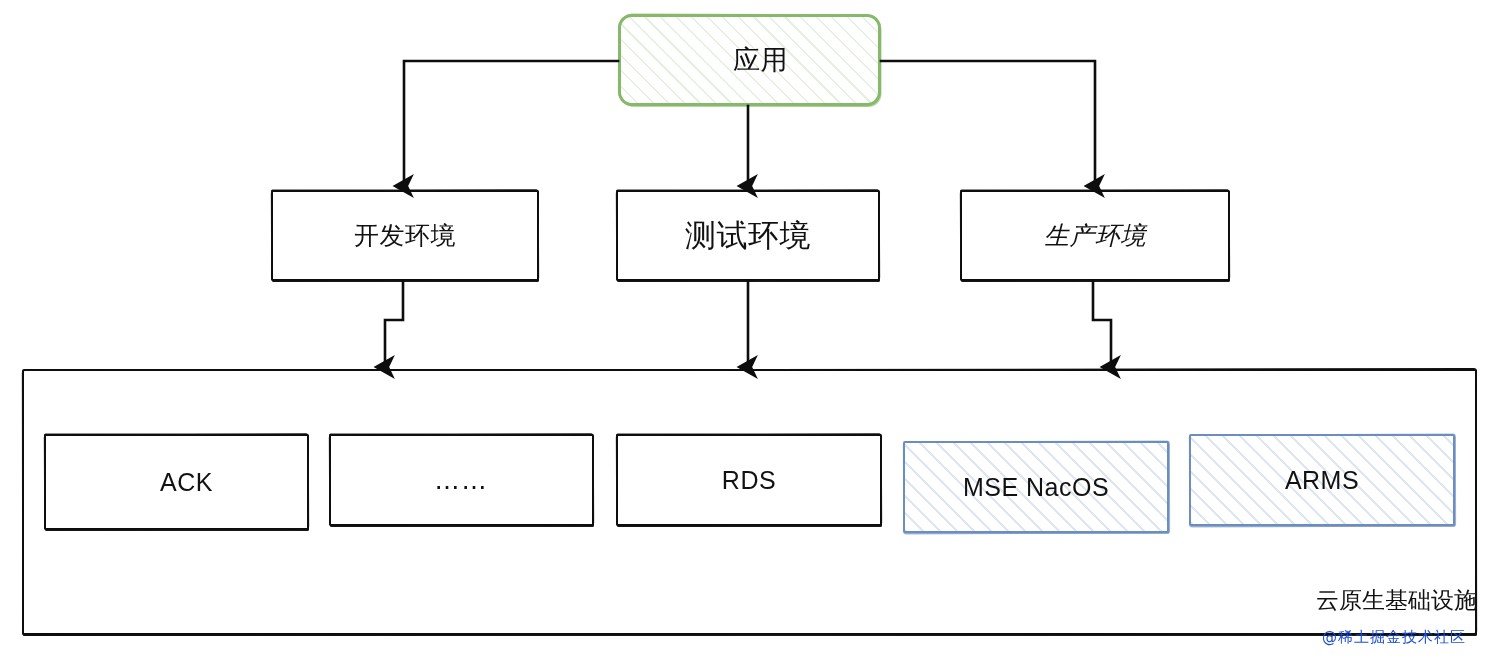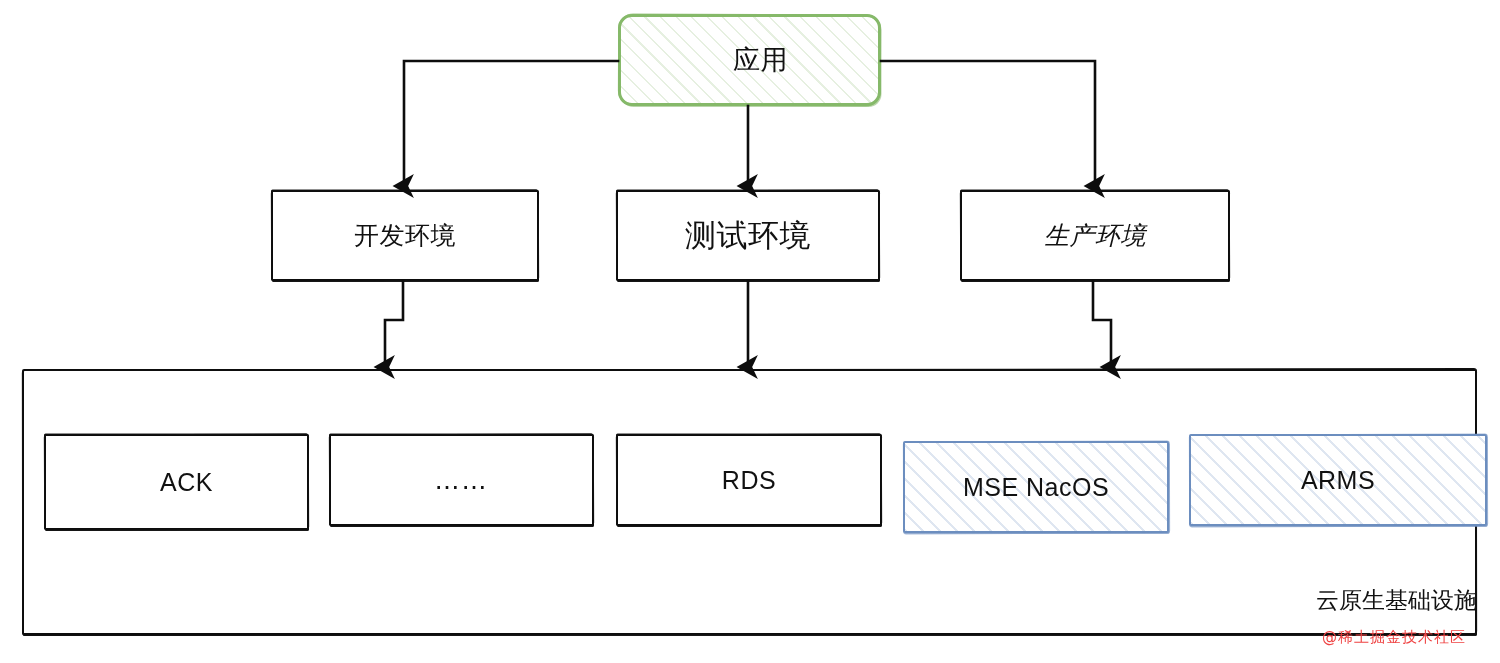--- a/index.html
+++ b/index.html
@@ -126,21 +126,21 @@
   .edges {
     position: absolute;
     left: 0; top: 0;
     width: 1500px;
     height: 663px;
     pointer-events: none;
     z-index: 2;
   }
   .watermark {
     position: absolute;
-    color: #ef4444;
+    color: #1d4ed8;
     white-space: nowrap;
     letter-spacing: 1px;
     z-index: 5;
   }
   .cjk { font-family: "DejaVu Sans", "Liberation Sans", sans-serif; }
 </style>
 </head>
 <body>
 
 <div id="canvas">
@@ -192,21 +192,21 @@
   </div>
 
   <div class="node sketch-black" style="left:616px; top:434px; width:266px; height:92px;">
     <span class="label" style="font-size:25px;">RDS</span>
   </div>
 
   <div class="node sketch-blue" style="left:903px; top:434px; width:266px; height:92px;margin-top:7px;">
     <span class="label" style="font-size:25px;">MSE NacOS</span>
   </div>
 
-  <div class="node sketch-blue" style="left:1189px; top:434px; width:298px; height:92px;">
+  <div class="node sketch-blue" style="left:1189px; top:434px; width:266px; height:92px;">
     <span class="label" style="font-size:25px;">ARMS</span>
   </div>
 
   <div class="container-caption cjk" style="left:22px; top:585px; width:1455px; font-size:23px;">云原生基础设施</div>
 
   <div class="watermark cjk" style="left:1322px; top:628px; font-size:15px;">@稀土掘金技术社区</div>
 
 </div>
 
 </body></html>

